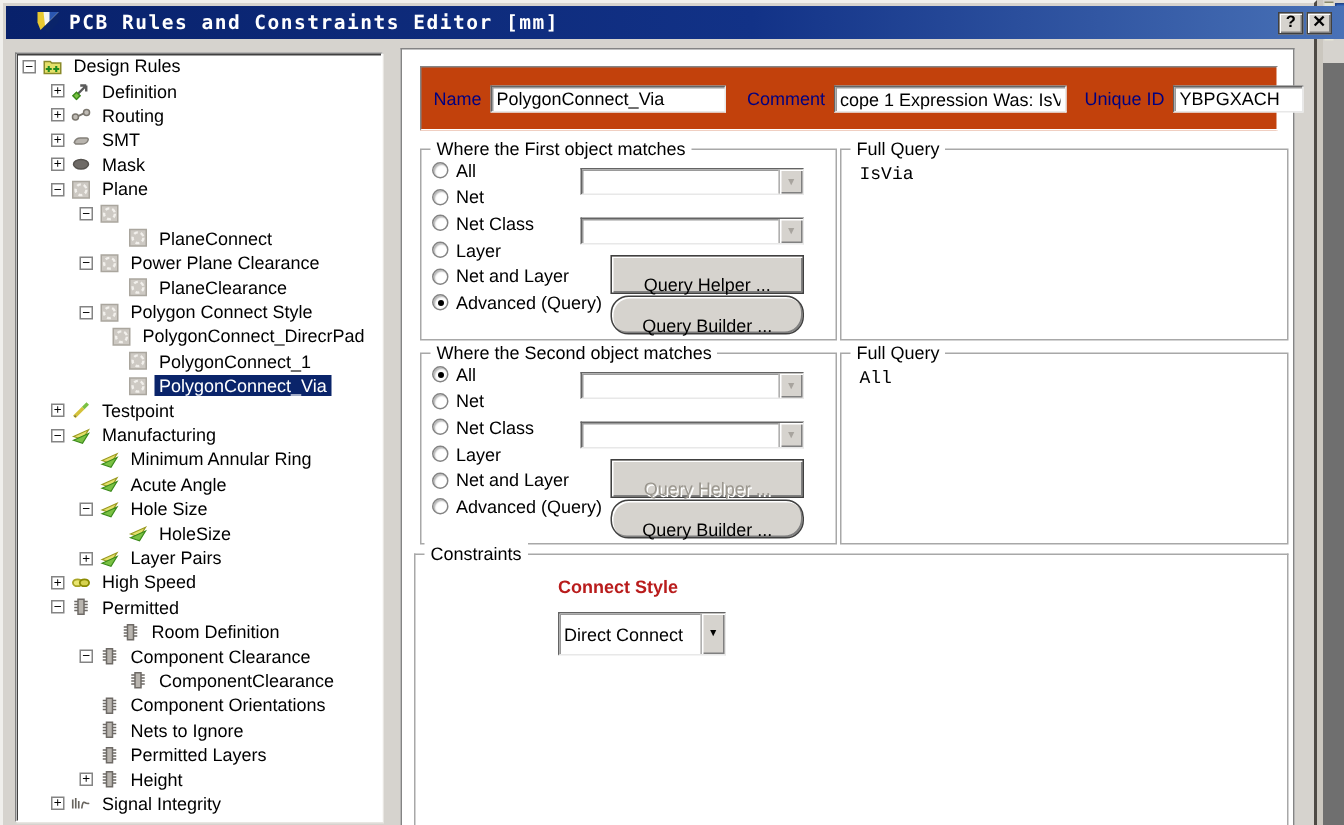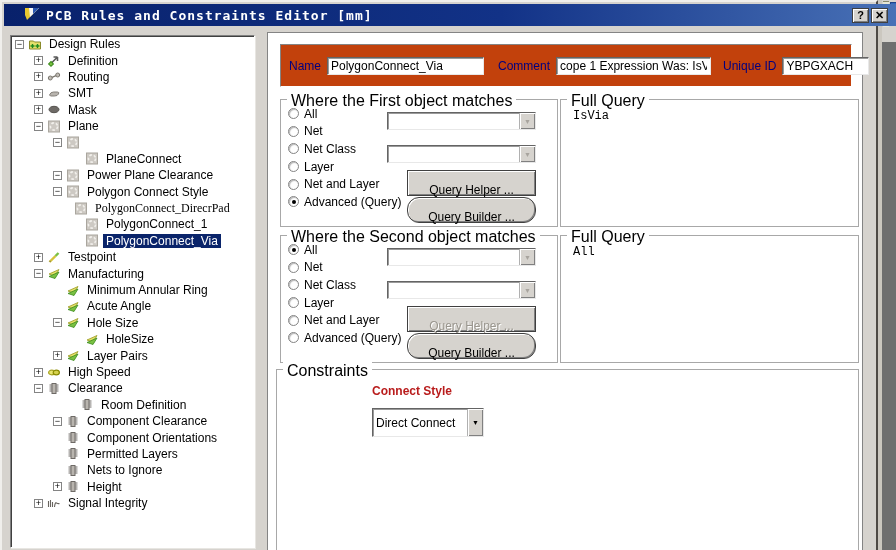--- a/index.html
+++ b/index.html
@@ -45,21 +45,21 @@
     display:flex;align-items:center;padding:0 8px;}
   .lbl{color:#000080;font-size:12px;white-space:nowrap;}
   .field{height:18px;background:#fff;border:1px solid;border-color:#646464 #e8e8e8 #e8e8e8 #646464;
     box-shadow:inset 1px 1px 0 #9a9a9a;font:12px "Liberation Sans",sans-serif;padding:0 3px;
     box-sizing:border-box;}
   .f-name{width:157px;margin:0 14px 0 6px;}
   .f-comment{width:155px;margin:0 12px 0 6px;}
   .f-uid{width:87px;margin-left:6px;}
   
   .groupbox{position:absolute;border:1px solid #a8a8a8;box-shadow:1px 1px 0 #fff inset;background:#fff;box-sizing:border-box;}
-  .gb-title{position:absolute;top:-8px;left:6px;background:#fff;padding:0 4px;font-size:16px;color:#000;white-space:nowrap;}
+  .gb-title{position:absolute;top:-8px;left:6px;background:#fff;padding:0 4px;font-size:12px;color:#000;white-space:nowrap;}
   .g-first{left:12px;top:66px;width:278px;height:128px;}
   .g-second{left:12px;top:202px;width:278px;height:128px;}
   .fq1{left:292px;top:66px;width:299px;height:128px;}
   .fq2{left:292px;top:202px;width:299px;height:128px;}
   .g-constraints{left:8px;top:336px;width:583px;height:184px;border-bottom:none;}
   .fq-text{padding:9px 12px;font:12px "Liberation Mono",monospace;color:#000;}
   
   .radios{position:absolute;left:7px;top:5px;}
   .rrow{display:flex;align-items:center;height:17.6px;font-size:12px;white-space:nowrap;}
   .rdot{width:11px;height:11px;border-radius:50%;background:#fff;border:1px solid #848484;
@@ -197,31 +197,41 @@
         <div class="trow" style="padding-left: 42px;">
           <span class="expand">−</span>
           <span class="ticon">
             <svg width="14" height="13" viewBox="0 0 13 13">
               <rect x="1" y="1" width="11" height="11" fill="#cdc9c3" stroke="#aaa69e"></rect>
               <circle cx="6.5" cy="6.5" r="3.6" fill="none" stroke="#f2f0ec" stroke-width="1.6" stroke-dasharray="2.6 2"></circle>
             </svg>
           </span>
           <span class="tlabel">Power Plane Clearance</span>
         </div>
+        <div class="trow" style="padding-left: 61px;">
+          <span class="exp-sp"></span>
+          <span class="ticon">
+            <svg width="14" height="13" viewBox="0 0 13 13">
+              <rect x="1" y="1" width="11" height="11" fill="#cdc9c3" stroke="#aaa69e"></rect>
+              <circle cx="6.5" cy="6.5" r="3.6" fill="none" stroke="#f2f0ec" stroke-width="1.6" stroke-dasharray="2.6 2"></circle>
+            </svg>
+          </span>
+          <span class="tlabel">PlaneClearance</span>
+        </div>
         <div class="trow" style="padding-left: 42px;">
           <span class="expand">−</span>
           <span class="ticon">
             <svg width="14" height="13" viewBox="0 0 13 13">
               <rect x="1" y="1" width="11" height="11" fill="#cdc9c3" stroke="#aaa69e"></rect>
               <circle cx="6.5" cy="6.5" r="3.6" fill="none" stroke="#f2f0ec" stroke-width="1.6" stroke-dasharray="2.6 2"></circle>
             </svg>
           </span>
           <span class="tlabel">Polygon Connect Style</span>
         </div>
-        <div class="trow" style="padding-left: 50px; font-family: Liberation Serif, serif;">
+        <div class="trow" style="padding-left: 50px;">
           <span class="exp-sp"></span>
           <span class="ticon">
             <svg width="14" height="13" viewBox="0 0 13 13">
               <rect x="1" y="1" width="11" height="11" fill="#cdc9c3" stroke="#aaa69e"></rect>
               <circle cx="6.5" cy="6.5" r="3.6" fill="none" stroke="#f2f0ec" stroke-width="1.6" stroke-dasharray="2.6 2"></circle>
             </svg>
           </span>
           <span class="tlabel">PolygonConnect_DirecrPad</span>
         </div>
         <div class="trow" style="padding-left: 61px;">
@@ -326,21 +336,21 @@
           <span class="tlabel">High Speed</span>
         </div>
         <div class="trow" style="padding-left: 23px;">
           <span class="expand">−</span>
           <span class="ticon">
             <svg width="14" height="13" viewBox="0 0 13 13">
               <rect x="4.5" y="1.5" width="4" height="10" fill="#b8b4ae" stroke="#6e6a66"></rect>
               <path d="M2 3h2.5M2 5h2.5M2 7h2.5M2 9h2.5M8.5 3H11M8.5 5H11M8.5 7H11M8.5 9H11" stroke="#6e6a66" stroke-width="1"></path>
             </svg>
           </span>
-          <span class="tlabel">Clearance</span>
+          <span class="tlabel">Permitted</span>
         </div>
         <div class="trow" style="padding-left: 56px;">
           <span class="exp-sp"></span>
           <span class="ticon">
             <svg width="14" height="13" viewBox="0 0 13 13">
               <rect x="4.5" y="1.5" width="4" height="10" fill="#b8b4ae" stroke="#6e6a66"></rect>
               <path d="M2 3h2.5M2 5h2.5M2 7h2.5M2 9h2.5M8.5 3H11M8.5 5H11M8.5 7H11M8.5 9H11" stroke="#6e6a66" stroke-width="1"></path>
             </svg>
           </span>
           <span class="tlabel">Room Definition</span>
@@ -348,49 +358,59 @@
         <div class="trow" style="padding-left: 42px;">
           <span class="expand">−</span>
           <span class="ticon">
             <svg width="14" height="13" viewBox="0 0 13 13">
               <rect x="4.5" y="1.5" width="4" height="10" fill="#b8b4ae" stroke="#6e6a66"></rect>
               <path d="M2 3h2.5M2 5h2.5M2 7h2.5M2 9h2.5M8.5 3H11M8.5 5H11M8.5 7H11M8.5 9H11" stroke="#6e6a66" stroke-width="1"></path>
             </svg>
           </span>
           <span class="tlabel">Component Clearance</span>
         </div>
+        <div class="trow" style="padding-left: 61px;">
+          <span class="exp-sp"></span>
+          <span class="ticon">
+            <svg width="14" height="13" viewBox="0 0 13 13">
+              <rect x="4.5" y="1.5" width="4" height="10" fill="#b8b4ae" stroke="#6e6a66"></rect>
+              <path d="M2 3h2.5M2 5h2.5M2 7h2.5M2 9h2.5M8.5 3H11M8.5 5H11M8.5 7H11M8.5 9H11" stroke="#6e6a66" stroke-width="1"></path>
+            </svg>
+          </span>
+          <span class="tlabel">ComponentClearance</span>
+        </div>
         <div class="trow" style="padding-left: 42px;">
           <span class="exp-sp"></span>
           <span class="ticon">
             <svg width="14" height="13" viewBox="0 0 13 13">
               <rect x="4.5" y="1.5" width="4" height="10" fill="#b8b4ae" stroke="#6e6a66"></rect>
               <path d="M2 3h2.5M2 5h2.5M2 7h2.5M2 9h2.5M8.5 3H11M8.5 5H11M8.5 7H11M8.5 9H11" stroke="#6e6a66" stroke-width="1"></path>
             </svg>
           </span>
           <span class="tlabel">Component Orientations</span>
         </div>
         <div class="trow" style="padding-left: 42px;">
           <span class="exp-sp"></span>
           <span class="ticon">
             <svg width="14" height="13" viewBox="0 0 13 13">
               <rect x="4.5" y="1.5" width="4" height="10" fill="#b8b4ae" stroke="#6e6a66"></rect>
               <path d="M2 3h2.5M2 5h2.5M2 7h2.5M2 9h2.5M8.5 3H11M8.5 5H11M8.5 7H11M8.5 9H11" stroke="#6e6a66" stroke-width="1"></path>
             </svg>
           </span>
+          <span class="tlabel">Nets to Ignore</span>
+        </div>
+        <div class="trow" style="padding-left: 42px;">
+          <span class="exp-sp"></span>
+          <span class="ticon">
+            <svg width="14" height="13" viewBox="0 0 13 13">
+              <rect x="4.5" y="1.5" width="4" height="10" fill="#b8b4ae" stroke="#6e6a66"></rect>
+              <path d="M2 3h2.5M2 5h2.5M2 7h2.5M2 9h2.5M8.5 3H11M8.5 5H11M8.5 7H11M8.5 9H11" stroke="#6e6a66" stroke-width="1"></path>
+            </svg>
+          </span>
           <span class="tlabel">Permitted Layers</span>
-        </div>
-        <div class="trow" style="padding-left: 42px;">
-          <span class="exp-sp"></span>
-          <span class="ticon">
-            <svg width="14" height="13" viewBox="0 0 13 13">
-              <rect x="4.5" y="1.5" width="4" height="10" fill="#b8b4ae" stroke="#6e6a66"></rect>
-              <path d="M2 3h2.5M2 5h2.5M2 7h2.5M2 9h2.5M8.5 3H11M8.5 5H11M8.5 7H11M8.5 9H11" stroke="#6e6a66" stroke-width="1"></path>
-            </svg>
-          </span>
-          <span class="tlabel">Nets to Ignore</span>
         </div>
         <div class="trow" style="padding-left: 42px;">
           <span class="expand">+</span>
           <span class="ticon">
             <svg width="14" height="13" viewBox="0 0 13 13">
               <rect x="4.5" y="1.5" width="4" height="10" fill="#b8b4ae" stroke="#6e6a66"></rect>
               <path d="M2 3h2.5M2 5h2.5M2 7h2.5M2 9h2.5M8.5 3H11M8.5 5H11M8.5 7H11M8.5 9H11" stroke="#6e6a66" stroke-width="1"></path>
             </svg>
           </span>
           <span class="tlabel">Height</span>

